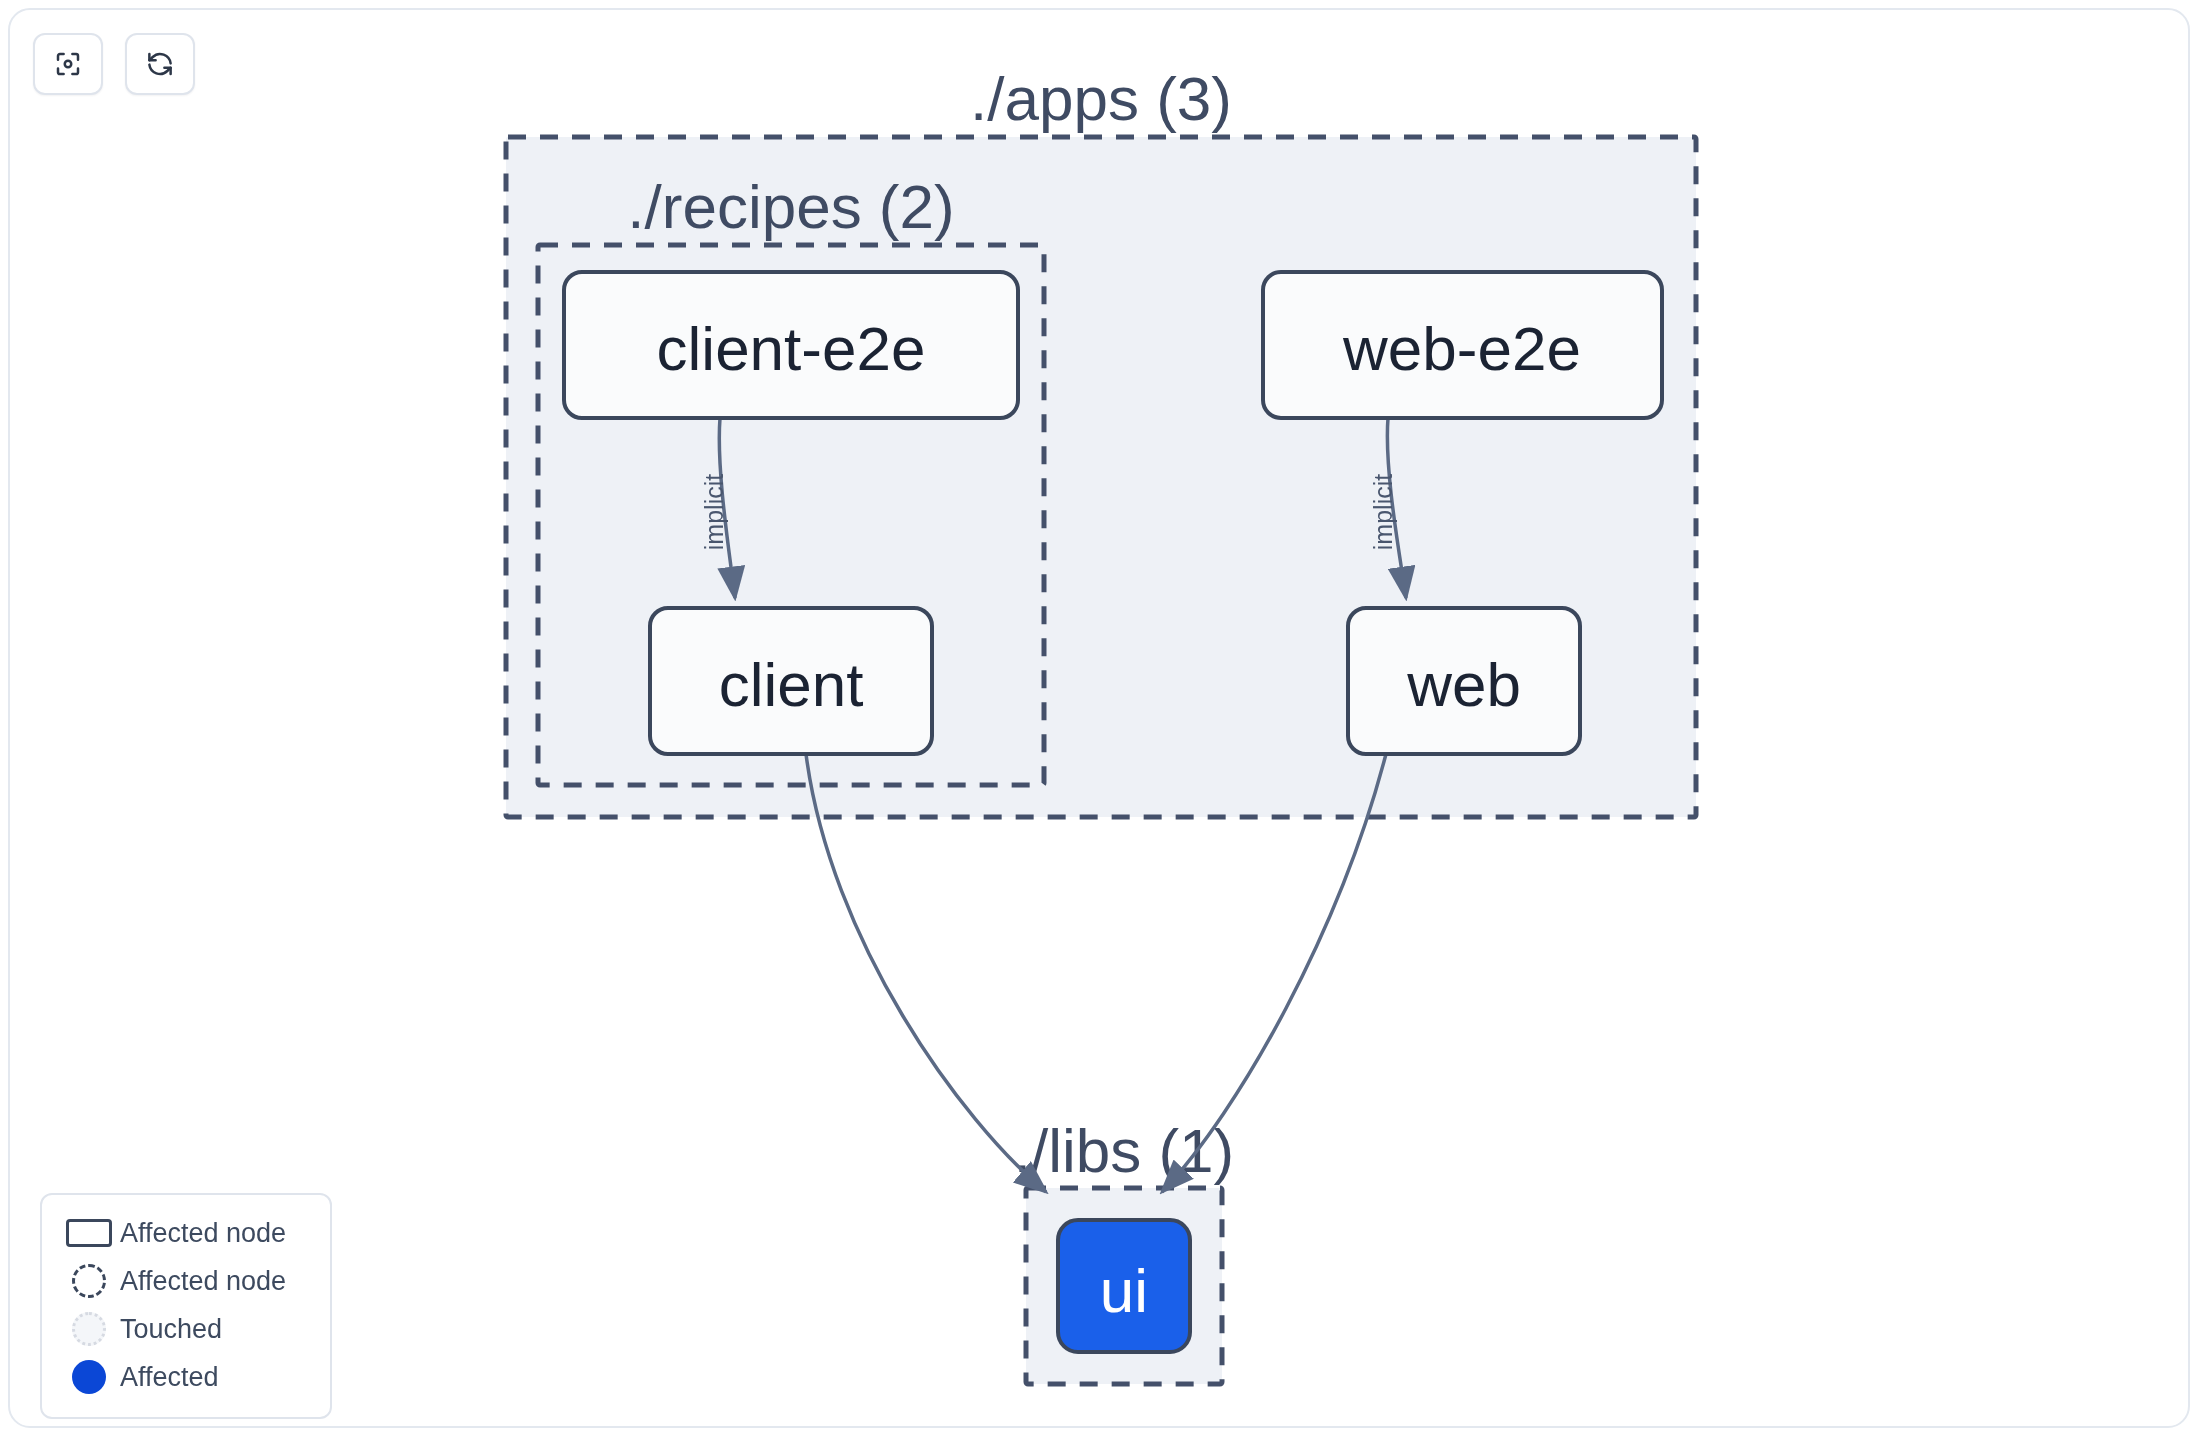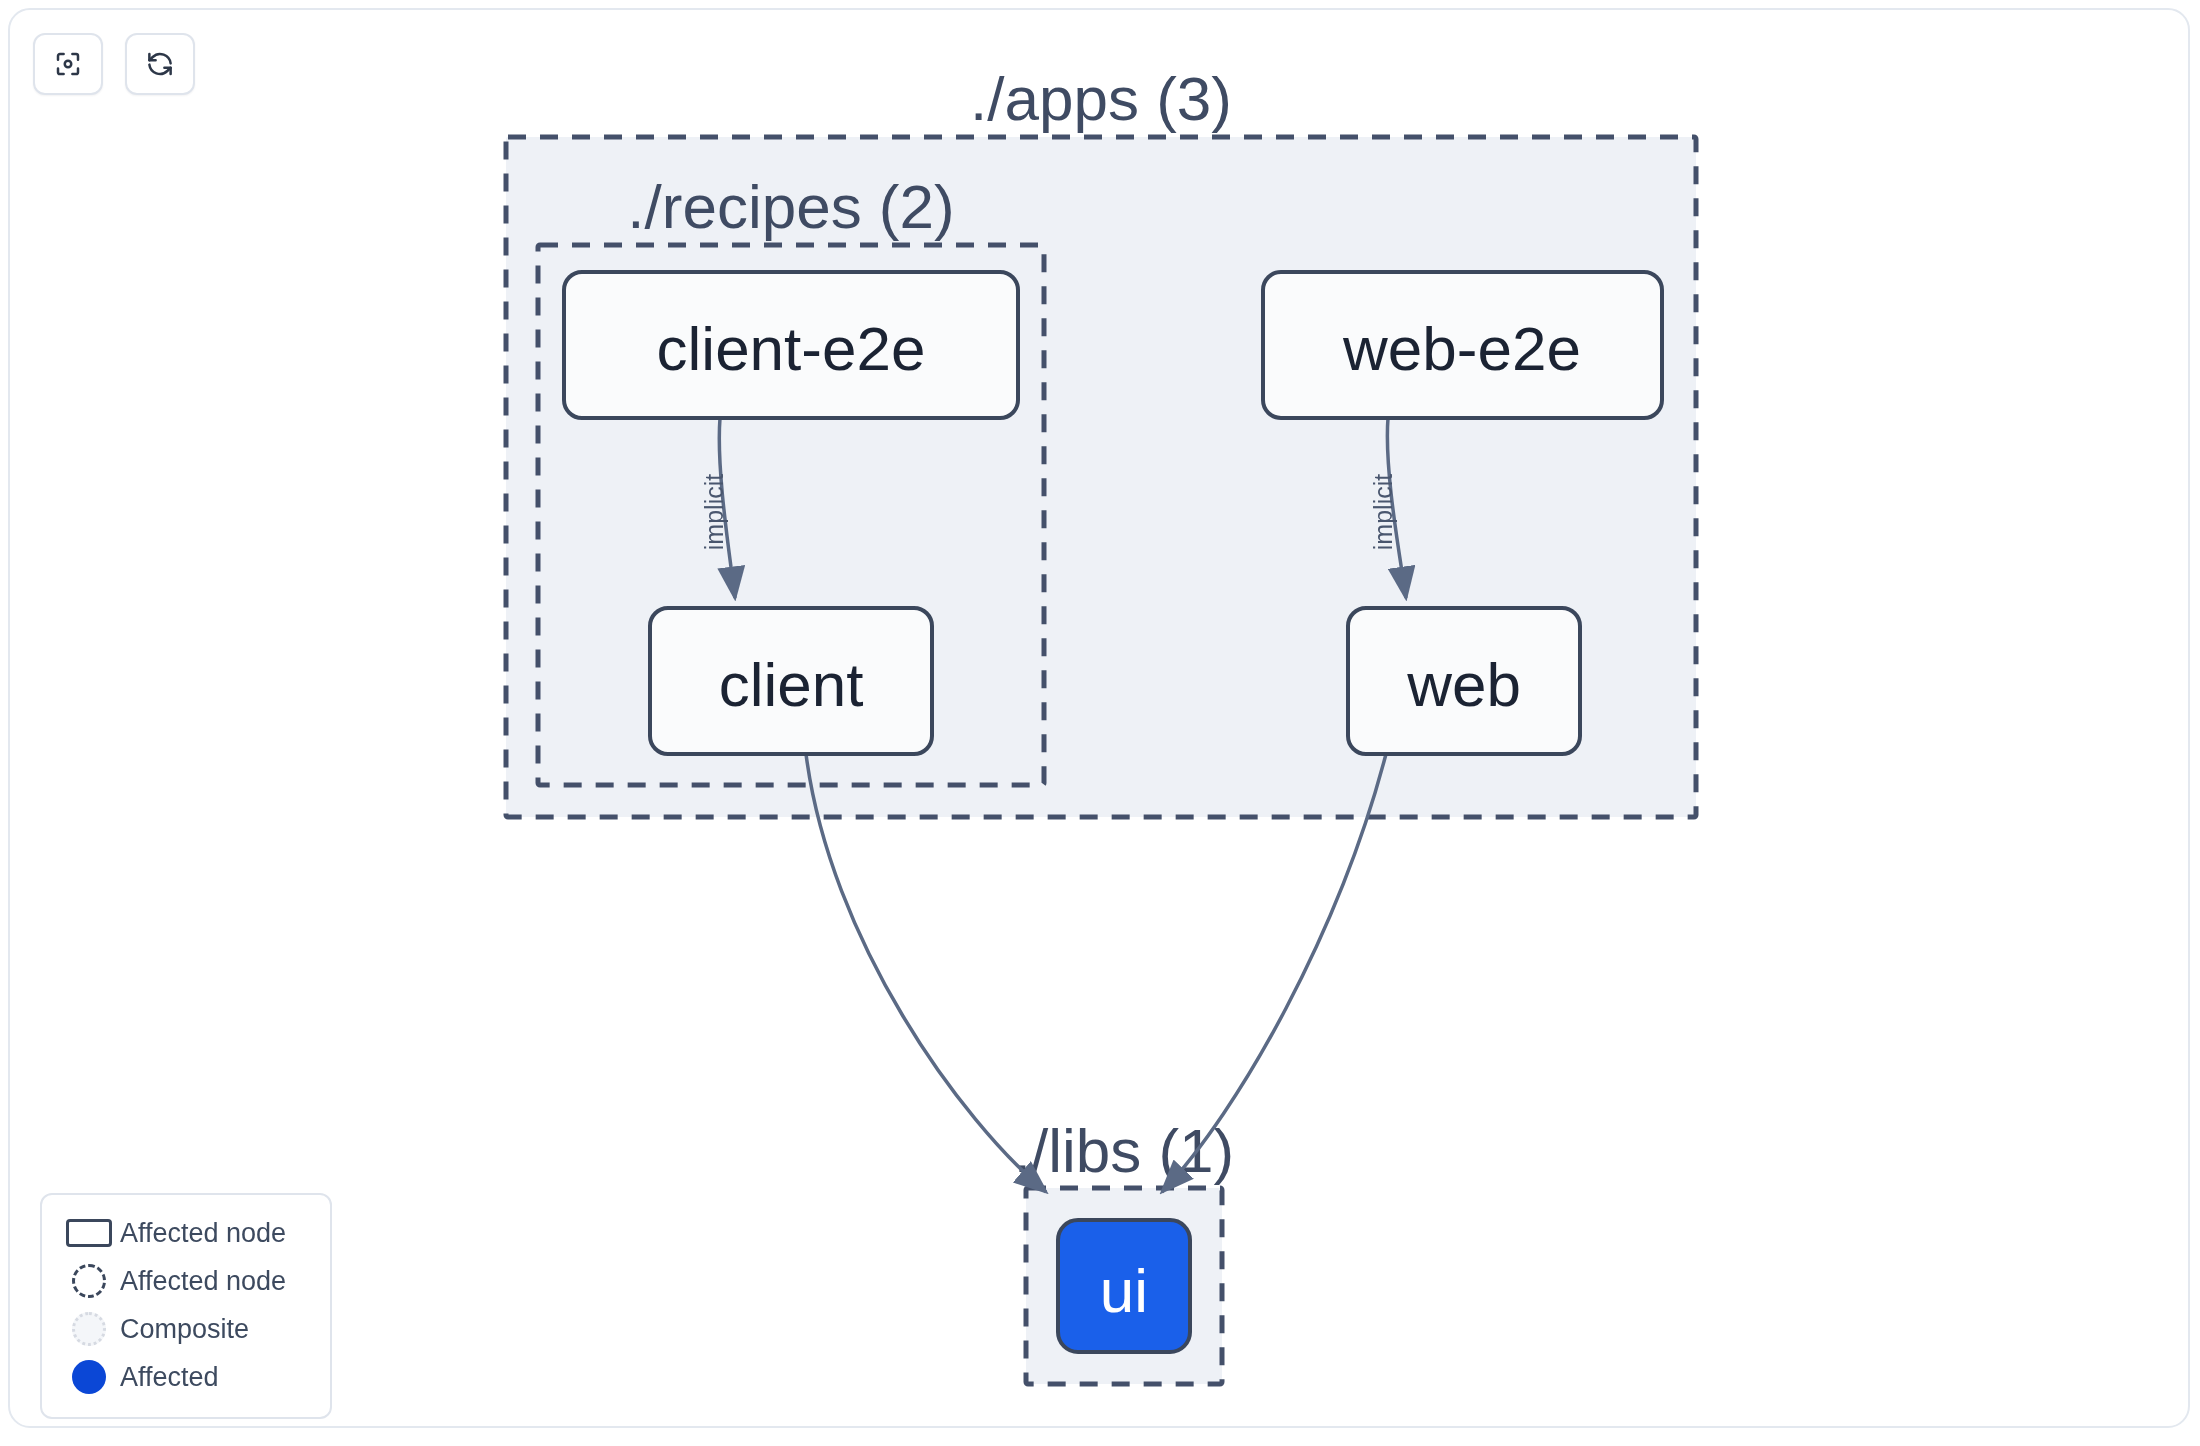--- a/index.html
+++ b/index.html
@@ -267,21 +267,21 @@
     <div class="legend-row">
       <span class="legend-swatch">
         <span class="sw-composite"></span>
       </span>
       <span class="legend-text">Affected node</span>
     </div>
     <div class="legend-row">
       <span class="legend-swatch">
         <span class="sw-affected"></span>
       </span>
-      <span class="legend-text">Composite</span>
+      <span class="legend-text">Touched</span>
     </div>
     <div class="legend-row">
       <span class="legend-swatch">
         <span class="sw-touched"></span>
       </span>
       <span class="legend-text">Affected</span>
     </div>
   </div>
 
 </div>

